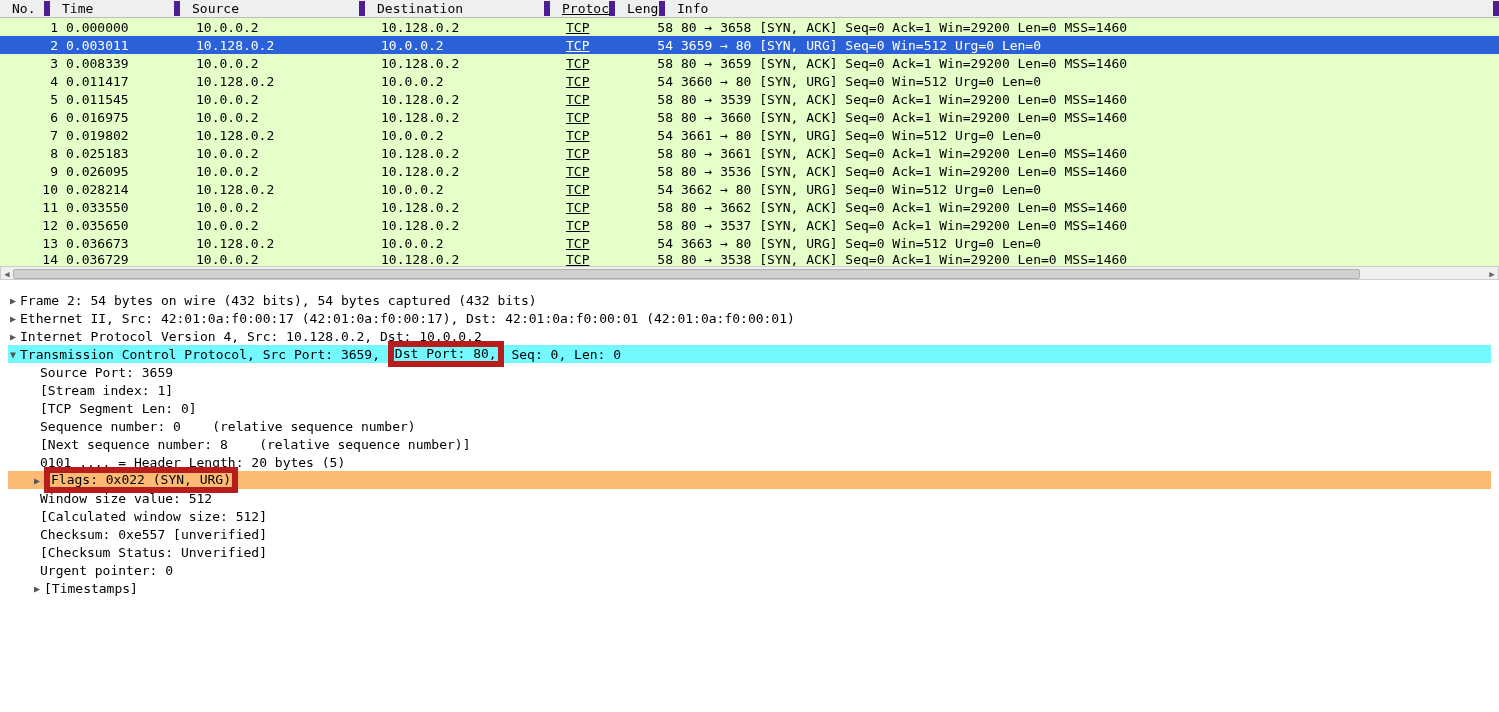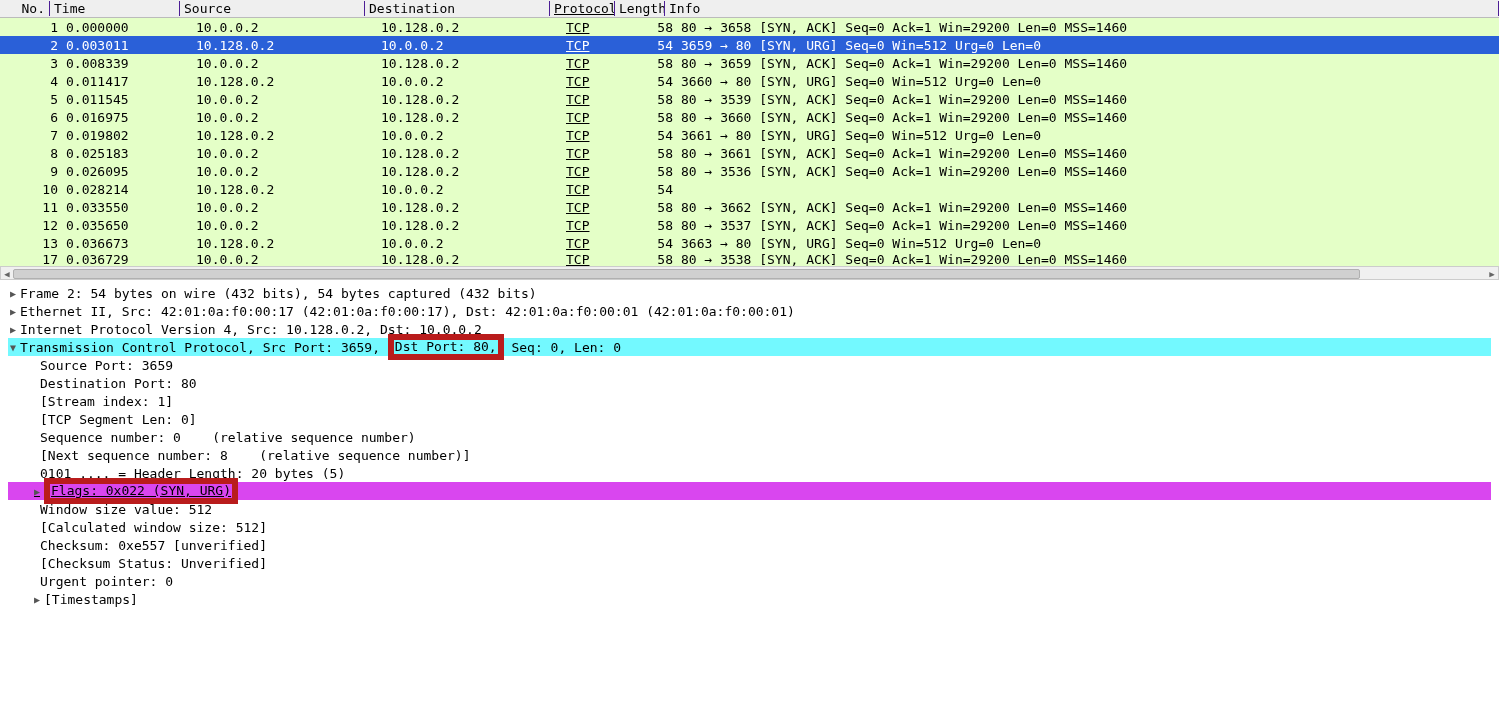--- a/index.html
+++ b/index.html
@@ -1,21 +1,21 @@
 <!DOCTYPE html>
 <html><head>
 <meta charset="utf-8">
 <style>
   * { box-sizing: border-box; margin: 0; padding: 0; font-family: "DejaVu Sans Mono", "Consolas", "Courier New", monospace; font-size: 13px; }
   body { background: #fff; color: #000; width: 1499px; }
 
   
   .packet-list { width: 100%; }
   .packet-list-header { display: flex; background: #efefef; border-bottom: 1px solid #bbb; height: 18px; align-items: center; user-select: none; }
-  .packet-list-header .col { border-right: 1px solid #4c1d95; padding: 0 4px; white-space: nowrap; overflow: hidden; }
+  .packet-list-header .col { border-right: 6px solid #4c1d95; padding: 0 12px; white-space: nowrap; overflow: hidden; }
   .packet-list-body { background: #e4ffc7; }
   .packet-row { display: flex; height: 18px; align-items: center; padding-left: 12px; }
   .packet-row .cell { padding: 0 4px; white-space: pre; overflow: hidden; }
   .packet-row.selected { background: #2a60d8; color: #fff; }
   .packet-row.clipped { height: 14px; overflow: hidden; }
 
   .c-no   { width: 50px; text-align: right; }
   .c-time { width: 130px; }
   .c-src  { width: 185px; }
   .c-dst  { width: 185px; }
@@ -23,29 +23,29 @@
   .c-len  { width: 50px; text-align: right; }
   .c-info { flex: 1; }
 
   .hscroll { height: 14px; background: #f0f0f0; border: 1px solid #ccc; position: relative; }
   .hscroll .thumb { position: absolute; left: 12px; top: 2px; height: 10px; width: 90%; background: #d0d0d0; border: 1px solid #b0b0b0; border-radius: 2px; }
   .hscroll .arrow-l, .hscroll .arrow-r { position: absolute; top: 0; width: 12px; height: 14px; display:flex;align-items:center;justify-content:center; color:#666;font-size:9px;}
   .hscroll .arrow-l { left: 0; }
   .hscroll .arrow-r { right: 0; }
 
   
-  .details { padding: 4px 0 40px 8px; }
+  .details { padding: 11px 0 40px 8px; }
   .details .row { display: flex; align-items: center; height: 18px; padding-left: 0; white-space: pre; }
   .details .row.indent1 { padding-left: 24px; }
   .details .row.indent2 { padding-left: 32px; }
   .triangle { display: inline-block; width: 10px; text-align: center; margin-right: 2px; font-size: 10px; color: #555; }
   .triangle.open::before { content: "▼"; }
   .triangle.closed::before { content: "▶"; }
   .hl-cyan { background: #73f9ff; }
-  .hl-blue { background: #d946ef; text-decoration: underline; }
+  .hl-blue { background: #fdba74; }
   .full-width { width: calc(100% - 8px); }
   .redbox { border: 6px solid #b91c1c; padding: 0 1px; display: inline-block; line-height: 14px; }
 </style>
 </head>
 <body>
 
 <div class="packet-list">
   <div class="packet-list-header">
     <div class="col c-no">No.</div>
     <div class="col c-time">Time</div>
@@ -137,20 +137,21 @@
         <div class="cell c-len">58</div>
         <div class="cell c-info">80 → 3536 [SYN, ACK] Seq=0 Ack=1 Win=29200 Len=0 MSS=1460</div>
       </div>
       <div class="packet-row">
         <div class="cell c-no">10</div>
         <div class="cell c-time">0.028214</div>
         <div class="cell c-src">10.128.0.2</div>
         <div class="cell c-dst">10.0.0.2</div>
         <div class="cell c-proto">TCP</div>
         <div class="cell c-len">54</div>
+        <div class="cell c-info">3662 → 80 [SYN, URG] Seq=0 Win=512 Urg=0 Len=0</div>
       </div>
       <div class="packet-row">
         <div class="cell c-no">11</div>
         <div class="cell c-time">0.033550</div>
         <div class="cell c-src">10.0.0.2</div>
         <div class="cell c-dst">10.128.0.2</div>
         <div class="cell c-proto">TCP</div>
         <div class="cell c-len">58</div>
         <div class="cell c-info">80 → 3662 [SYN, ACK] Seq=0 Ack=1 Win=29200 Len=0 MSS=1460</div>
       </div>
@@ -166,21 +167,21 @@
       <div class="packet-row">
         <div class="cell c-no">13</div>
         <div class="cell c-time">0.036673</div>
         <div class="cell c-src">10.128.0.2</div>
         <div class="cell c-dst">10.0.0.2</div>
         <div class="cell c-proto">TCP</div>
         <div class="cell c-len">54</div>
         <div class="cell c-info">3663 → 80 [SYN, URG] Seq=0 Win=512 Urg=0 Len=0</div>
       </div>
       <div class="packet-row clipped">
-        <div class="cell c-no">17</div>
+        <div class="cell c-no">14</div>
         <div class="cell c-time">0.036729</div>
         <div class="cell c-src">10.0.0.2</div>
         <div class="cell c-dst">10.128.0.2</div>
         <div class="cell c-proto">TCP</div>
         <div class="cell c-len">58</div>
         <div class="cell c-info">80 → 3538 [SYN, ACK] Seq=0 Ack=1 Win=29200 Len=0 MSS=1460</div>
       </div>
     </div>
   <div class="hscroll">
     <span class="arrow-l">◀</span>
@@ -207,21 +208,20 @@
   </div>
 
   <div class="row hl-cyan full-width">
     <span class="triangle open"></span>
     <span>Transmission Control Protocol, Src Port: 3659, </span>
     <span class="redbox">Dst Port: 80,</span>
     <span> Seq: 0, Len: 0</span>
   </div>
 
   <div class="row indent2"><span>Source Port: 3659</span></div>
-  <div class="row indent2"><span>Destination Port: 80</span></div>
   <div class="row indent2"><span>[Stream index: 1]</span></div>
   <div class="row indent2"><span>[TCP Segment Len: 0]</span></div>
   <div class="row indent2"><span>Sequence number: 0    (relative sequence number)</span></div>
   <div class="row indent2"><span>[Next sequence number: 8    (relative sequence number)]</span></div>
 
 
   <div class="row indent2"><span>0101 .... = Header Length: 20 bytes (5)</span></div>
 
   <div class="row indent1 hl-blue full-width">
     <span class="triangle closed"></span>

